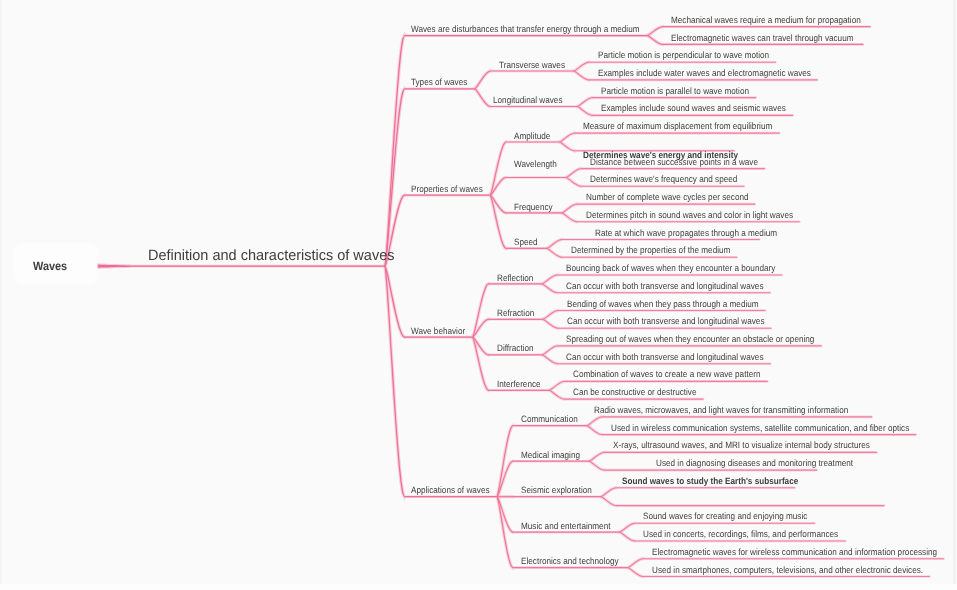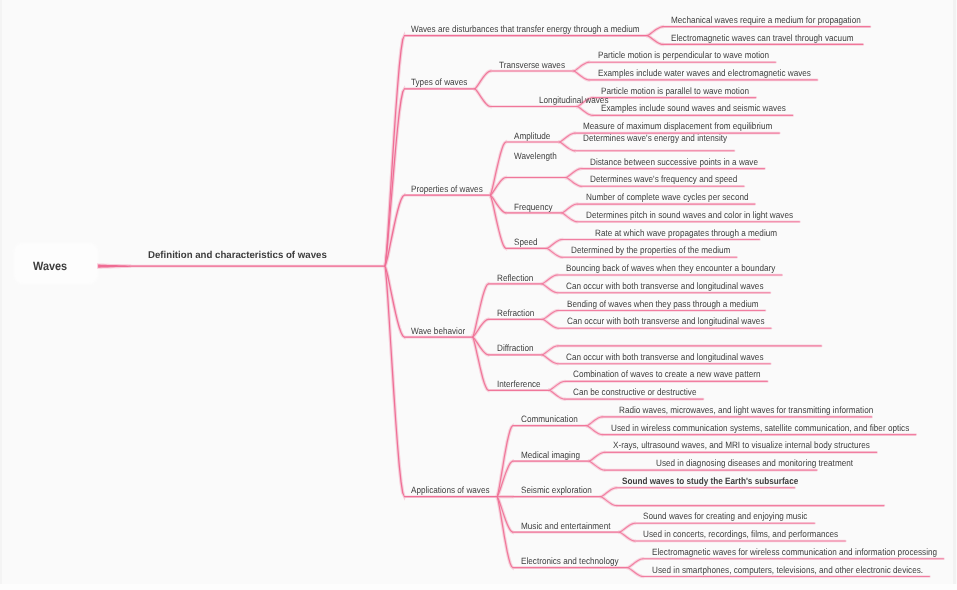--- a/index.html
+++ b/index.html
@@ -5,21 +5,21 @@
 <style>
 html,body{margin:0;padding:0;}
 body{width:957px;height:590px;overflow:hidden;background:#fafafa;
   font-family:"Liberation Sans",sans-serif;
   -webkit-font-smoothing:antialiased;text-rendering:geometricPrecision;}
 #canvas{position:relative;width:957px;height:590px;background:#fafafa;}
 #links{position:absolute;left:0;top:0;width:957px;height:590px;}
 .node{position:absolute;white-space:nowrap;color:#3d3d3d;}
 .node-text{display:inline-block;transform-origin:left bottom;}
 .d0{font-size:12px;font-weight:700;}
-.d1{font-size:10px;font-weight:700;}
+.d1{font-size:15px;font-weight:400;}
 .d2,.d3,.d4{font-size:9.2px;font-weight:400;}
 .d0 .node-text{transform:scaleX(0.909) translateZ(0);}
 .d1 .node-text{transform:scaleX(0.966) translateZ(0);}
 .d2 .node-text,.d3 .node-text,.d4 .node-text{transform:scaleX(0.889) translateZ(0);}
 .rootbox{position:absolute;background:#ffffff;border-radius:9px;opacity:0.62;filter:blur(1.1px);}
 .edge-left{position:absolute;left:0;top:0;width:2px;height:590px;background:#f4f4f4;}
 .edge-right{position:absolute;left:953px;top:0;width:3px;height:590px;background:#f2f2f2;}
 .edge-bottom{position:absolute;left:0;top:584px;width:957px;height:6px;background:#fdfdfd;}
 </style>
 </head>
@@ -248,51 +248,52 @@
 </svg>
 <div class="node d0" style="left:33.2px;top:259.26px;line-height:14.57px;"><span class="node-text">Waves</span></div>
 <div class="node d1" style="left:147.7px;top:250.01px;line-height:11.22px;"><span class="node-text">Definition and characteristics of waves</span></div>
 <div class="node d2" style="left:411.2px;top:25.04px;line-height:8.33px;"><span class="node-text">Waves are disturbances that transfer energy through a medium</span></div>
 <div class="node d3" style="left:671.4px;top:16.37px;line-height:8.33px;"><span class="node-text">Mechanical waves require a medium for propagation</span></div>
 <div class="node d3" style="left:671.4px;top:34.11px;line-height:8.33px;"><span class="node-text">Electromagnetic waves can travel through vacuum</span></div>
 <div class="node d2" style="left:411.2px;top:78.25px;line-height:8.33px;"><span class="node-text">Types of waves</span></div>
 <div class="node d3" style="left:499.0px;top:60.71px;line-height:8.33px;"><span class="node-text">Transverse waves</span></div>
 <div class="node d4" style="left:597.5px;top:51.24px;line-height:8.33px;"><span class="node-text">Particle motion is perpendicular to wave motion</span></div>
 <div class="node d4" style="left:597.5px;top:68.98px;line-height:8.33px;"><span class="node-text">Examples include water waves and electromagnetic waves</span></div>
-<div class="node d3" style="left:518px;top:96.18px;line-height:8.33px;padding-left:21px;"><span class="node-text">Longitudinal waves</span></div>
+<div class="node d3" style="left:472px;top:96.18px;line-height:8.33px;padding-left:21px;"><span class="node-text">Longitudinal waves</span></div>
 <div class="node d4" style="left:601.0px;top:86.72px;line-height:8.33px;"><span class="node-text">Particle motion is parallel to wave motion</span></div>
 <div class="node d4" style="left:601.0px;top:104.45px;line-height:8.33px;"><span class="node-text">Examples include sound waves and seismic waves</span></div>
 <div class="node d2" style="left:411.2px;top:184.66px;line-height:8.33px;"><span class="node-text">Properties of waves</span></div>
 <div class="node d3" style="left:514.4px;top:131.65px;line-height:8.33px;"><span class="node-text">Amplitude</span></div>
 <div class="node d4" style="left:583.3px;top:122.19px;line-height:8.33px;"><span class="node-text">Measure of maximum displacement from equilibrium</span></div>
-<div class="node d4" style="left:583.3px;top:134px;line-height:8.33px;"><span class="node-text">Determines wave's energy and intensity</span></div>
-<div class="node d3" style="left:514.4px;top:152px;line-height:8.33px;"><span class="node-text">Wavelength</span></div>
+<div class="node d4" style="left:583.3px;top:151px;line-height:8.33px;font-weight:bold;"><span class="node-text">Determines wave's energy and intensity</span></div>
+<div class="node d3" style="left:514.4px;top:160px;line-height:8.33px;"><span class="node-text">Wavelength</span></div>
 <div class="node d4" style="left:589.8px;top:157.66px;line-height:8.33px;"><span class="node-text">Distance between successive points in a wave</span></div>
 <div class="node d4" style="left:589.8px;top:175.39px;line-height:8.33px;"><span class="node-text">Determines wave's frequency and speed</span></div>
 <div class="node d3" style="left:514.4px;top:202.60px;line-height:8.33px;"><span class="node-text">Frequency</span></div>
 <div class="node d4" style="left:585.6px;top:193.13px;line-height:8.33px;"><span class="node-text">Number of complete wave cycles per second</span></div>
 <div class="node d4" style="left:585.6px;top:210.86px;line-height:8.33px;text-align:right;"><span class="node-text">Determines pitch in sound waves and color in light waves</span></div>
 <div class="node d3" style="left:514.4px;top:238.07px;line-height:8.33px;"><span class="node-text">Speed</span></div>
 <div class="node d4" style="left:570.6px;top:228.60px;line-height:8.33px;padding-left:24px;"><span class="node-text">Rate at which wave propagates through a medium</span></div>
 <div class="node d4" style="left:570.6px;top:246.34px;line-height:8.33px;"><span class="node-text">Determined by the properties of the medium</span></div>
 <div class="node d2" style="left:411.2px;top:326.54px;line-height:8.33px;"><span class="node-text">Wave behavior</span></div>
 <div class="node d3" style="left:496.8px;top:273.54px;line-height:8.33px;"><span class="node-text">Reflection</span></div>
 <div class="node d4" style="left:565.7px;top:264.07px;line-height:8.33px;"><span class="node-text">Bouncing back of waves when they encounter a boundary</span></div>
 <div class="node d4" style="left:565.7px;top:281.81px;line-height:8.33px;"><span class="node-text">Can occur with both transverse and longitudinal waves</span></div>
 <div class="node d3" style="left:496.8px;top:309.01px;line-height:8.33px;"><span class="node-text">Refraction</span></div>
 <div class="node d4" style="left:566.6px;top:299.54px;line-height:8.33px;"><span class="node-text">Bending of waves when they pass through a medium</span></div>
 <div class="node d4" style="left:566.6px;top:317.28px;line-height:8.33px;"><span class="node-text">Can occur with both transverse and longitudinal waves</span></div>
 <div class="node d3" style="left:496.8px;top:344.48px;line-height:8.33px;"><span class="node-text">Diffraction</span></div>
+<div class="node d4" style="left:566.0px;top:335.01px;line-height:8.33px;"><span class="node-text">Spreading out of waves when they encounter an obstacle or opening</span></div>
 <div class="node d4" style="left:566.0px;top:352.75px;line-height:8.33px;"><span class="node-text">Can occur with both transverse and longitudinal waves</span></div>
 <div class="node d3" style="left:496.8px;top:379.95px;line-height:8.33px;"><span class="node-text">Interference</span></div>
 <div class="node d4" style="left:573.0px;top:370.48px;line-height:8.33px;"><span class="node-text">Combination of waves to create a new wave pattern</span></div>
 <div class="node d4" style="left:573.0px;top:388.22px;line-height:8.33px;"><span class="node-text">Can be constructive or destructive</span></div>
 <div class="node d2" style="left:411.2px;top:486.16px;line-height:8.33px;"><span class="node-text">Applications of waves</span></div>
 <div class="node d3" style="left:521.2px;top:415.42px;line-height:8.33px;"><span class="node-text">Communication</span></div>
-<div class="node d4" style="left:619px;top:405.95px;line-height:8.33px;text-decoration:underline;"><span class="node-text">Radio waves, microwaves, and light waves for transmitting information</span></div>
+<div class="node d4" style="left:594px;top:405.95px;line-height:8.33px;text-decoration:underline;"><span class="node-text">Radio waves, microwaves, and light waves for transmitting information</span></div>
 <div class="node d4" style="left:610.6px;top:423.69px;line-height:8.33px;"><span class="node-text">Used in wireless communication systems, satellite communication, and fiber optics</span></div>
 <div class="node d3" style="left:521.2px;top:450.89px;line-height:8.33px;"><span class="node-text">Medical imaging</span></div>
 <div class="node d4" style="left:612.8px;top:441.43px;line-height:8.33px;"><span class="node-text">X-rays, ultrasound waves, and MRI to visualize internal body structures</span></div>
 <div class="node d4" style="left:612.8px;top:459.16px;line-height:8.33px;padding-left:43px;"><span class="node-text">Used in diagnosing diseases and monitoring treatment</span></div>
 <div class="node d3" style="left:521.2px;top:486.36px;line-height:8.33px;"><span class="node-text">Seismic exploration</span></div>
 <div class="node d4" style="left:622px;top:476.90px;line-height:8.33px;font-weight:bold;"><span class="node-text">Sound waves to study the Earth's subsurface</span></div>
 <div class="node d3" style="left:521.2px;top:521.84px;line-height:8.33px;"><span class="node-text">Music and entertainment</span></div>
 <div class="node d4" style="left:643.3px;top:512.37px;line-height:8.33px;"><span class="node-text">Sound waves for creating and enjoying music</span></div>
 <div class="node d4" style="left:643.3px;top:530.10px;line-height:8.33px;"><span class="node-text">Used in concerts, recordings, films, and performances</span></div>
 <div class="node d3" style="left:521.2px;top:557.31px;line-height:8.33px;"><span class="node-text">Electronics and technology</span></div>

